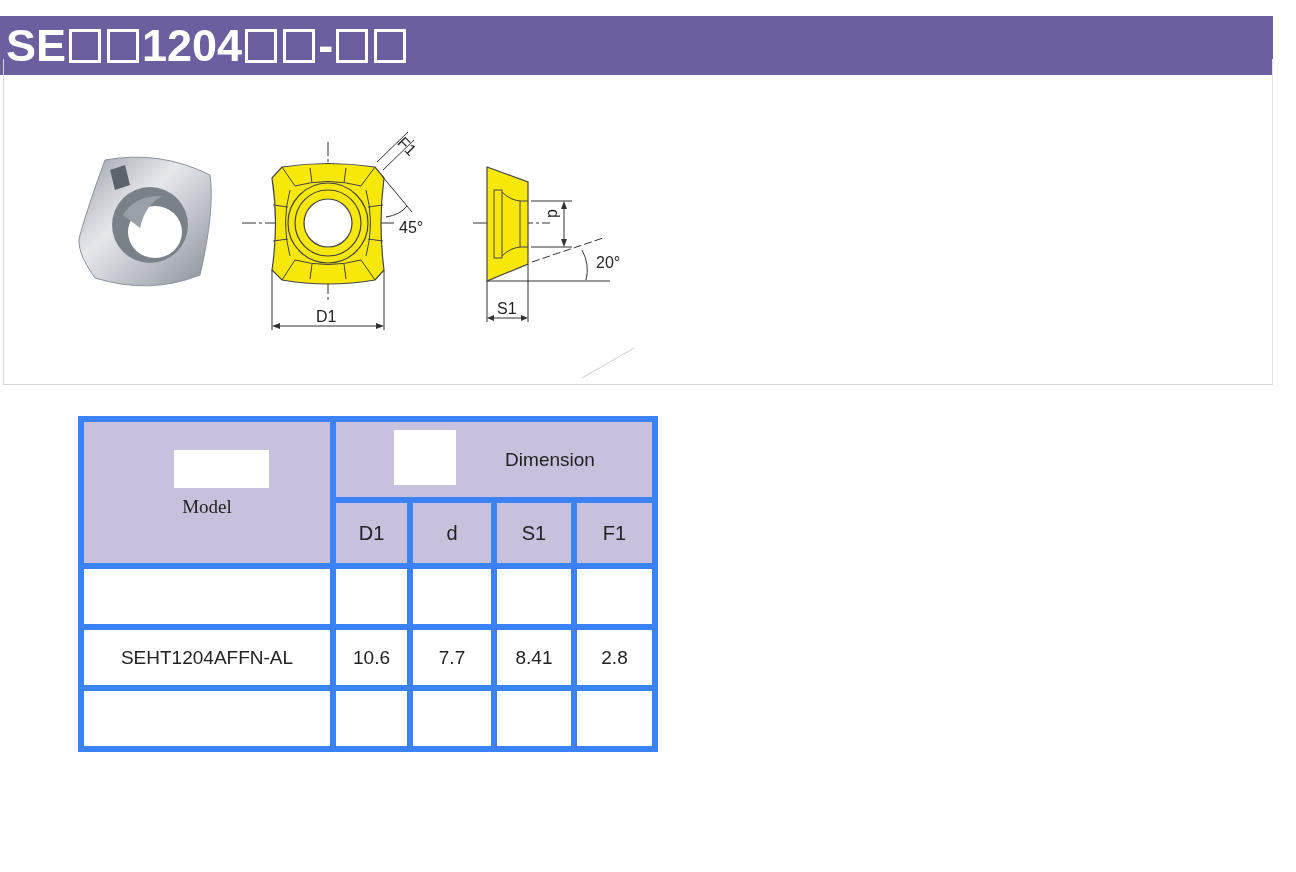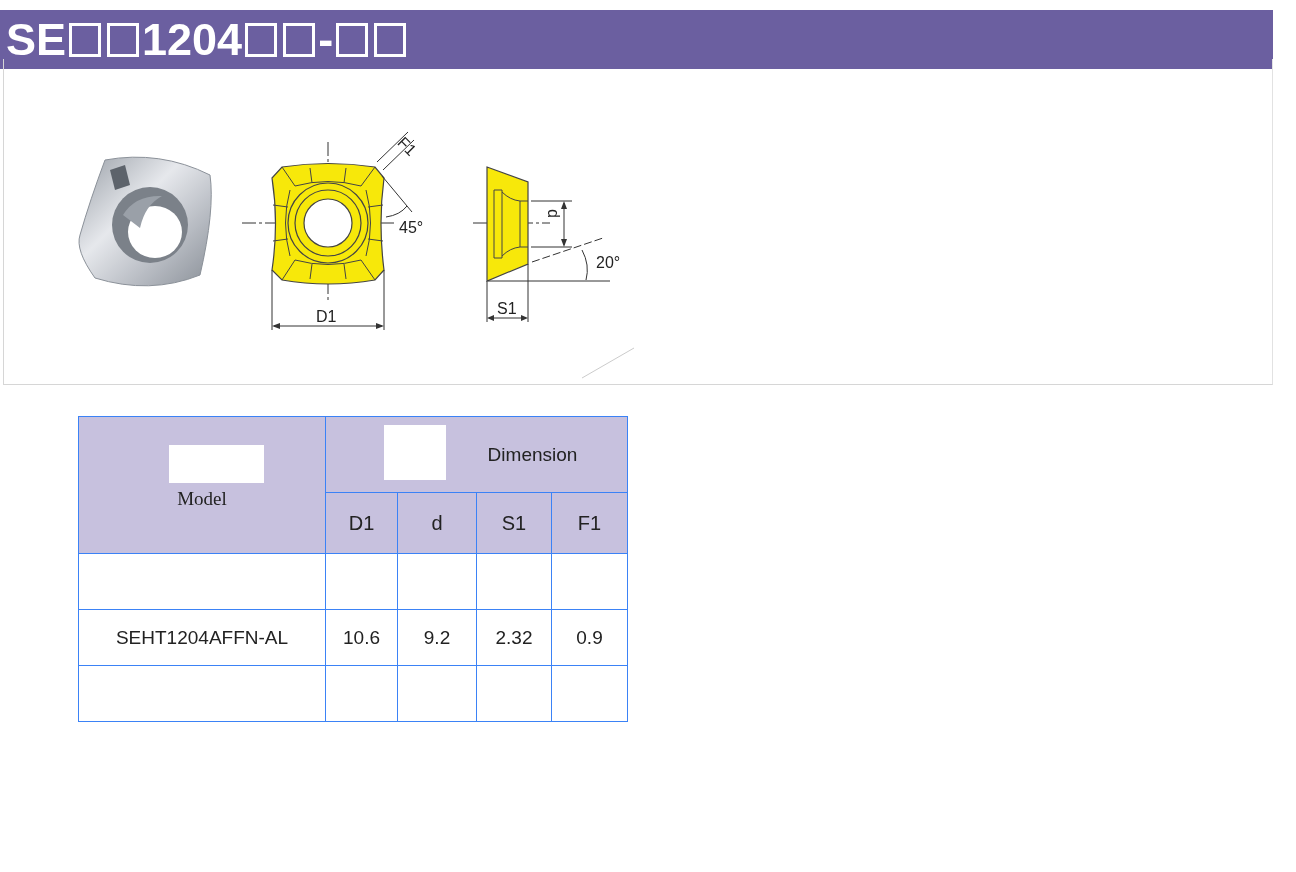--- a/index.html
+++ b/index.html
@@ -1,30 +1,30 @@
 <!DOCTYPE html>
 <html><head>
 <meta charset="utf-8">
 <style>
   html, body { margin: 0; padding: 0; background: #ffffff; }
   body { width: 1296px; height: 872px; position: relative; overflow: hidden;
          font-family: "Liberation Sans", sans-serif; color: #222; }
-  .header { position: absolute; left: 0; top: 10px; width: 1273px; height: 59px;
+  .header { position: absolute; left: 0; top: 16px; width: 1273px; height: 59px;
             background: #6b5fa0; }
   .header-title { position: absolute; left: 6px; top: 2px; font-size: 45px; font-weight: bold;
                   color: #ffffff; letter-spacing: 0px; line-height: 56px; white-space: nowrap; }
   .header-title .box { display: inline-block; width: 32px; height: 34px; border: 3px solid #fff;
                        box-sizing: border-box; margin: 0 3px; vertical-align: -2px; }
   .panel { position: absolute; left: 3px; top: 59px; width: 1270px; height: 326px;
            border-left: 1px solid #d6d6d6; border-right: 1px solid #e2e2e2;
            border-bottom: 1px solid #d6d6d6; box-sizing: border-box; }
   .diagram { position: absolute; left: 0; top: 0; }
   table.spec { position: absolute; left: 78px; top: 416px; border-collapse: collapse;
                font-size: 19px; color: #222; }
-  table.spec td, table.spec th { border: 1px solid #3b82f6; text-align: center; font-weight: normal; padding: 0; }
+  table.spec td, table.spec th { border: 6px solid #3b82f6; text-align: center; font-weight: normal; padding: 0; }
   table.spec th { background: #c7c1de; }
   .th-model { width: 246px; height: 136px; position: relative; }
   .th-dim { height: 75px; position: relative; }
   .th-sub { height: 60px; font-size: 20px; }
   .c-d1 { width: 71px; } .c-d { width: 78px; } .c-s1 { width: 74px; } .c-f1 { width: 75px; }
   .redact { position: absolute; background: #ffffff; }
   td.row { height: 55px; }
 </style>
 </head>
 <body>
@@ -129,23 +129,23 @@
   <tr>
     <td class="row"></td>
     <td class="row"></td>
     <td class="row"></td>
     <td class="row"></td>
     <td class="row"></td>
   </tr>
   <tr>
     <td class="row">SEHT1204AFFN-AL</td>
     <td class="row">10.6</td>
-    <td class="row">9.2</td>
-    <td class="row">2.32</td>
-    <td class="row">0.9</td>
+    <td class="row">7.7</td>
+    <td class="row">8.41</td>
+    <td class="row">2.8</td>
   </tr>
   <tr>
     <td class="row"></td>
     <td class="row"></td>
     <td class="row"></td>
     <td class="row"></td>
     <td class="row"></td>
   </tr>
 </tbody>
   </table>

